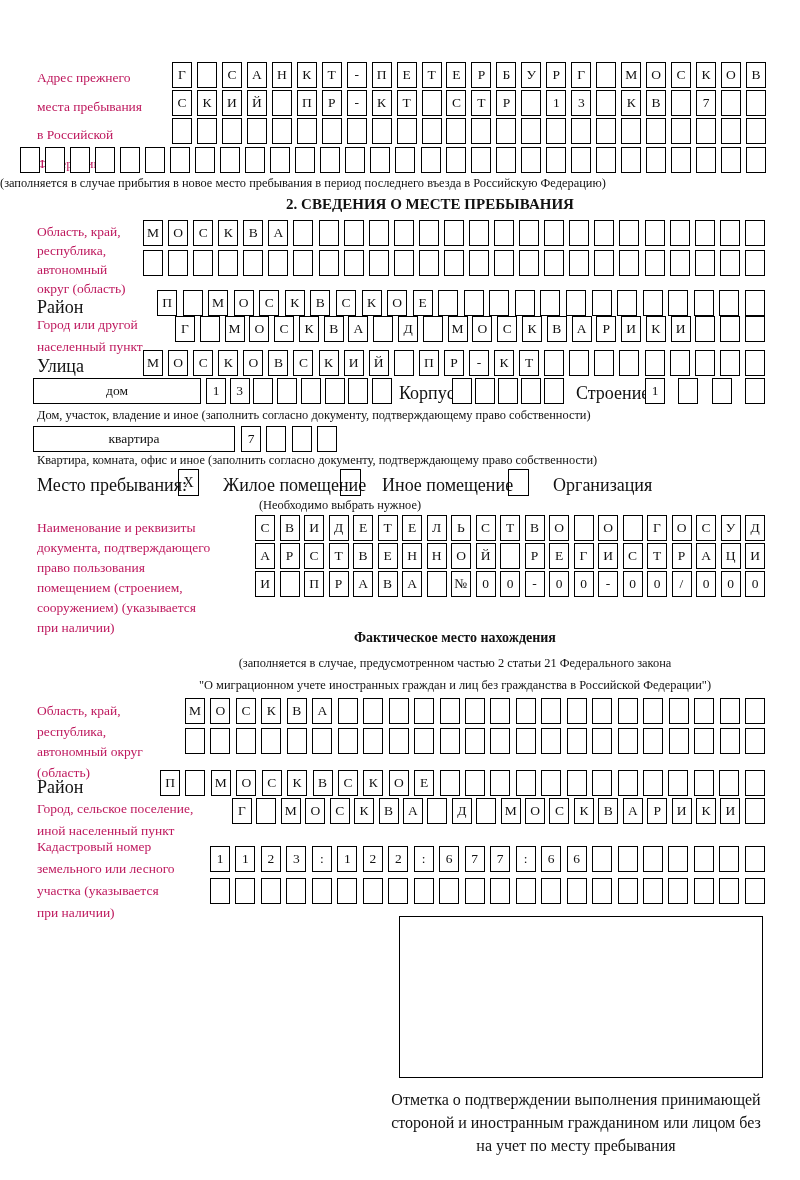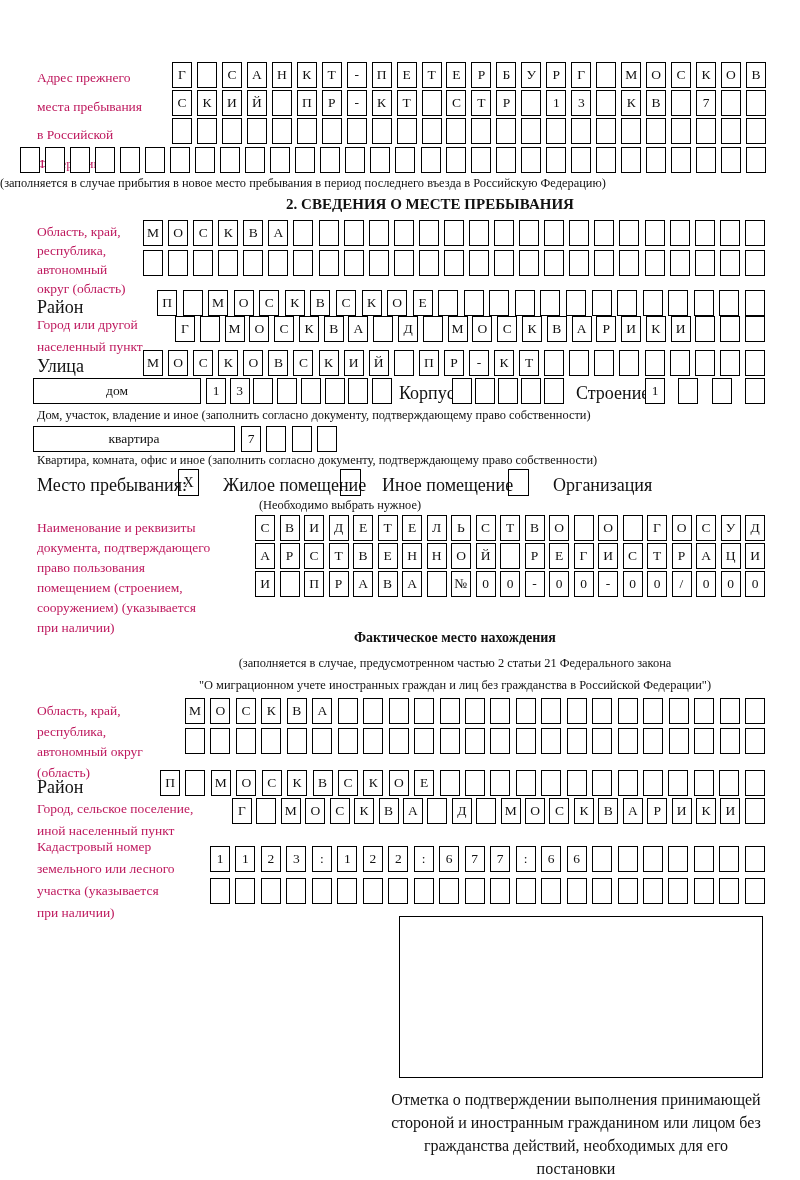--- a/index.html
+++ b/index.html
@@ -592,17 +592,16 @@
       <span class="cell"></span>
       <span class="cell"></span>
       <span class="cell"></span>
       <span class="cell"></span>
     </div>
 
   <div class="bigbox" style="top:916px;left:399px;width:364px;height:162px"></div>
   <div class="conf" style="top:1088px;left:384px;width:384px">
     <div>Отметка о подтверждении выполнения принимающей</div>
     <div>стороной и иностранным гражданином или лицом без</div>
-    <div>гражданства действий, необходимых для его постановки</div>
     <div>на учет по месту пребывания</div>
   </div>
 
 </div>
 
 </body></html>

